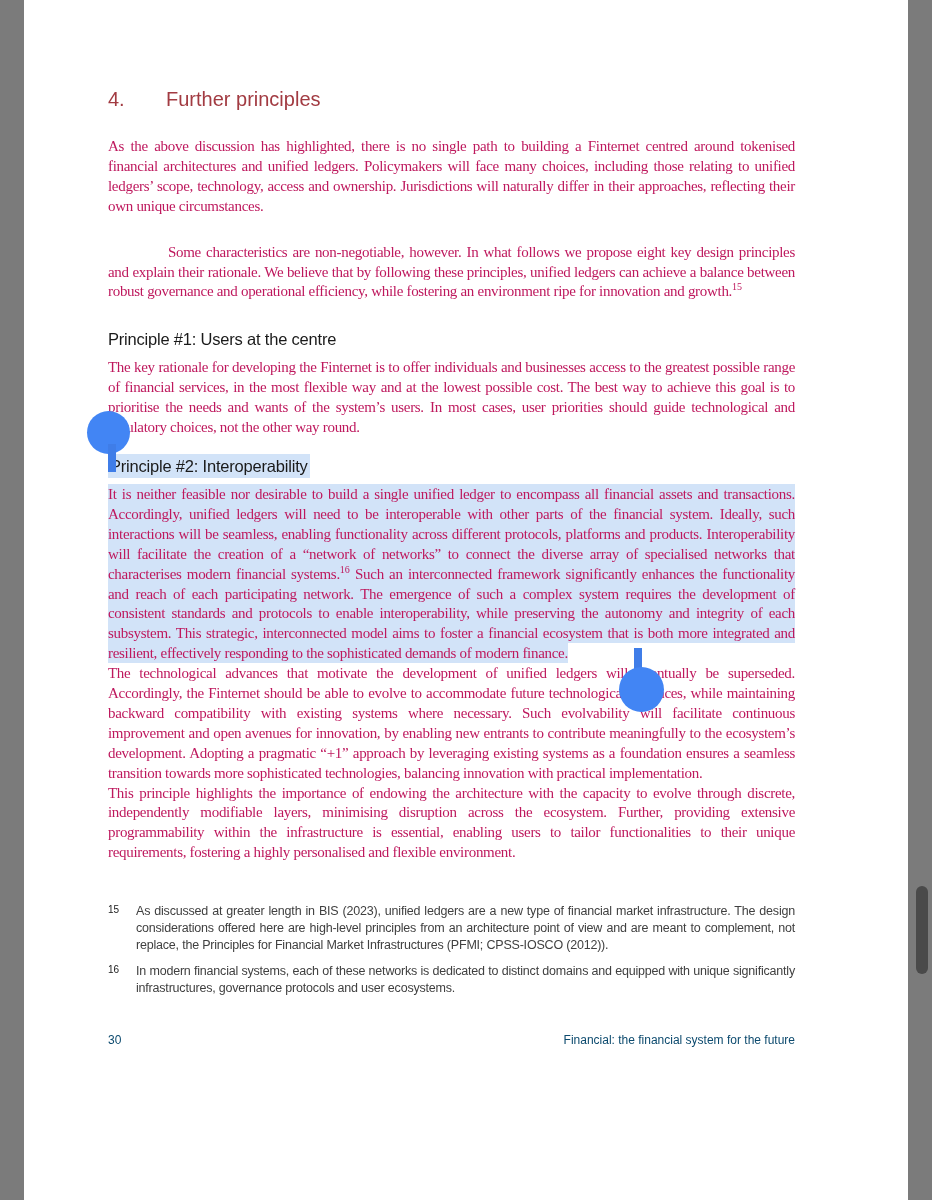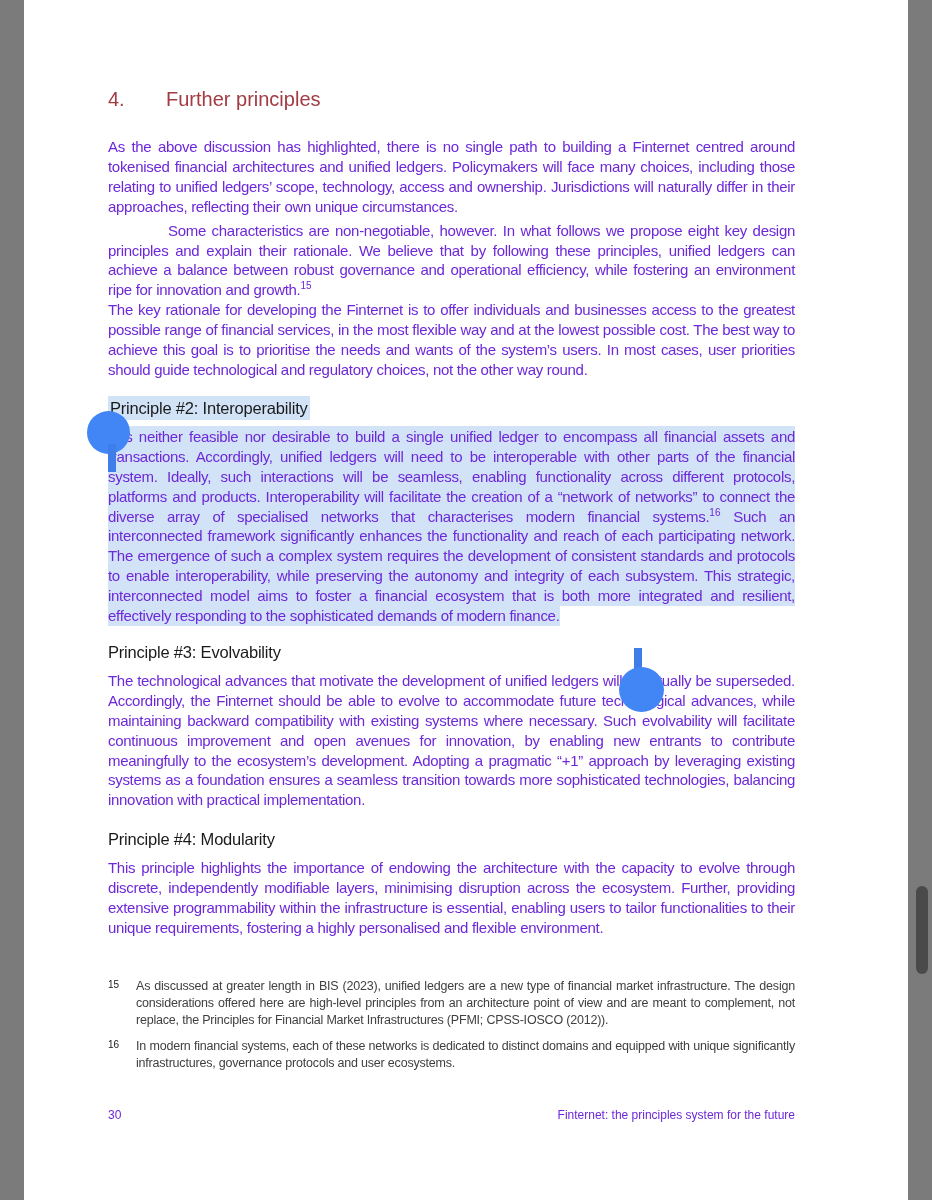--- a/index.html
+++ b/index.html
@@ -31,25 +31,26 @@
     display: flex;
     font-size: 20px; line-height: 26px;
     font-weight: 400;
     color: #a23b42;
   }
   .h1-num { width: 58px; flex: 0 0 58px; }
   .body {
     margin: 0;
     font-size: 15px; line-height: 19.9px;
     letter-spacing: -0.3px;
-    color: #6d28d9;
+    color: #be185d;
     text-align: justify;
+    font-family: Liberation Serif, serif;
   }
   .intro1 { margin-top: 25px; }
-  .intro2 { margin-top: 4px; text-indent: 60px; }
+  .intro2 { margin-top: 26px; text-indent: 60px; }
   h2 {
     margin: 0;
     font-size: 16.5px; line-height: 21px;
     font-weight: 400;
     letter-spacing: -0.2px;
     color: #1a1a1a;
   }
   #principle-1-heading { margin-top: 27px; }
   #principle-2-heading { margin-top: 18px; }
   #principle-3-heading { margin-top: 16px; }
@@ -81,21 +82,21 @@
     margin: 0;
     font-size: 12.5px; line-height: 17px;
     letter-spacing: -0.2px;
     color: #404040;
     text-align: justify;
   }
   .footer {
     margin-top: 36px;
     display: flex; justify-content: space-between;
     font-size: 12px; line-height: 15px;
-    color: #6d28d9;
+    color: #0c4a6e;
     text-align: center;
   }
   
   .sel-circle {
     position: absolute;
     border-radius: 50%;
     background: #4285f4;
   }
   .sel-stem {
     position: absolute;
@@ -124,45 +125,44 @@
 
     <h1>
       <span class="h1-num">4.</span>
       <span class="h1-title">Further principles</span>
     </h1>
 
     <p class="body intro1">As the above discussion has highlighted, there is no single path to building a Finternet centred around tokenised financial architectures and unified ledgers. Policymakers will face many choices, including those relating to unified ledgers’ scope, technology, access and ownership. Jurisdictions will naturally differ in their approaches, reflecting their own unique circumstances.</p>
 
     <p class="body intro2"><span>Some characteristics are non-negotiable, however. In what follows we propose eight key design principles and explain their rationale. We believe that by following these principles, unified ledgers can achieve a balance between robust governance and operational efficiency, while fostering an environment ripe for innovation and growth.</span><sup>15</sup></p>
 
+    <h2 id="principle-1-heading">Principle #1: Users at the centre</h2>
     <p class="body">The key rationale for developing the Finternet is to offer individuals and businesses access to the greatest possible range of financial services, in the most flexible way and at the lowest possible cost. The best way to achieve this goal is to prioritise the needs and wants of the system’s users. In most cases, user priorities should guide technological and regulatory choices, not the other way round.</p>
 
     <h2 id="principle-2-heading"><span class="hl hl-head">Principle #2: Interoperability</span></h2>
     <p class="body"><span class="hl"><span>It is neither feasible nor desirable to build a single unified ledger to encompass all financial assets and transactions. Accordingly, unified ledgers will need to be interoperable with other parts of the financial system. Ideally, such interactions will be seamless, enabling functionality across different protocols, platforms and products. Interoperability will facilitate the creation of a “network of networks” to connect the diverse array of specialised networks that characterises modern financial systems.</span><sup>16</sup><span> Such an interconnected framework significantly enhances the functionality and reach of each participating network. The emergence of such a complex system requires the development of consistent standards and protocols to enable interoperability, while preserving the autonomy and integrity of each subsystem. This strategic, interconnected model aims to foster a financial ecosystem that is both more integrated and resilient, effectively responding to the sophisticated demands of modern finance.</span></span></p>
 
-    <h2 id="principle-3-heading">Principle #3: Evolvability</h2>
     <p class="body">The technological advances that motivate the development of unified ledgers will eventually be superseded. Accordingly, the Finternet should be able to evolve to accommodate future technological advances, while maintaining backward compatibility with existing systems where necessary. Such evolvability will facilitate continuous improvement and open avenues for innovation, by enabling new entrants to contribute meaningfully to the ecosystem’s development. Adopting a pragmatic “+1” approach by leveraging existing systems as a foundation ensures a seamless transition towards more sophisticated technologies, balancing innovation with practical implementation.</p>
 
-    <h2 id="principle-4-heading">Principle #4: Modularity</h2>
     <p class="body">This principle highlights the importance of endowing the architecture with the capacity to evolve through discrete, independently modifiable layers, minimising disruption across the ecosystem. Further, providing extensive programmability within the infrastructure is essential, enabling users to tailor functionalities to their unique requirements, fostering a highly personalised and flexible environment.</p>
 
     <div class="footnotes">
       <div class="footnote">
         <span class="fn-num">15</span>
         <p class="fn-text">As discussed at greater length in BIS (2023), unified ledgers are a new type of financial market infrastructure. The design considerations offered here are high-level principles from an architecture point of view and are meant to complement, not replace, the Principles for Financial Market Infrastructures (PFMI; CPSS-IOSCO (2012)).</p>
       </div>
       <div class="footnote">
         <span class="fn-num">16</span>
         <p class="fn-text">In modern financial systems, each of these networks is dedicated to distinct domains and equipped with unique significantly infrastructures, governance protocols and user ecosystems.</p>
       </div>
     </div>
 
     <div class="footer">
       <span>30</span>
-      <span>Finternet: the principles system for the future</span>
+      <span>Financial: the financial system for the future</span>
     </div>
 
   </div>
 </div>
 
 <div class="gutter right"></div>
 
 <div id="sel-start-circle" class="sel-circle"></div>
 <div id="sel-start-stem" class="sel-stem"></div>
 <div id="sel-end-stem" class="sel-stem"></div>

